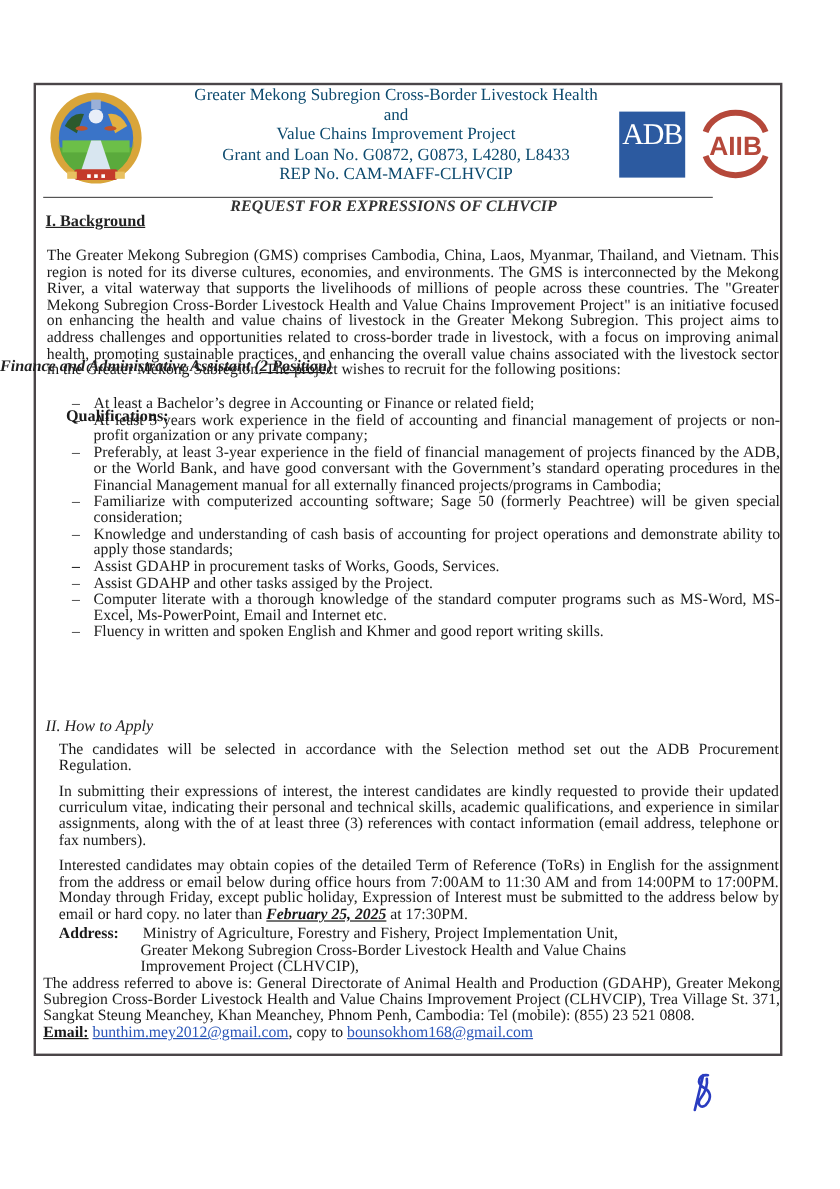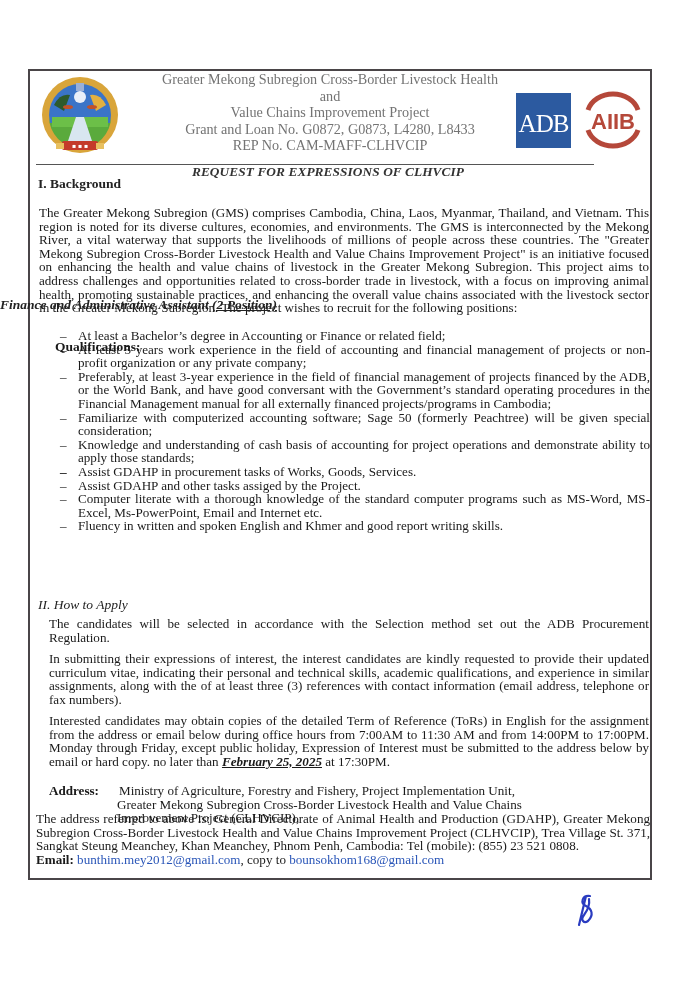--- a/index.html
+++ b/index.html
@@ -7,54 +7,54 @@
     width: 700px; height: 991px; background: #ffffff; position: relative; overflow: hidden;
     font-family: "Liberation Serif", serif; color: #1a1a1a;
   }
   .frame {
     position: absolute; left: 28px; top: 69px; width: 624px; height: 811px;
     border: 2px solid #4a4548; box-sizing: border-box;
   }
   .emblem { position: absolute; left: 38px; top: 75px; width: 84px; height: 84px; }
   .header-text {
     position: absolute; left: 150px; top: 71px; width: 360px; text-align: center;
-    font-size: 14.2px; line-height: 16.6px; color: #737373;
+    font-size: 14.2px; line-height: 16.6px; color: #0c4a6e;
   }
   .adb-logo {
     position: absolute; left: 516px; top: 93px; width: 55px; height: 55px; background: #2c5aa0;
     color: #fff; font-family: "Liberation Serif", serif; font-size: 25px; letter-spacing: -1px;
-    display: flex; align-items: center; justify-content: center; box-sizing: border-box; padding-top: 6px;
+    display: flex; align-items: flex-start; justify-content: center; box-sizing: border-box; padding-top: 6px;
   }
   .aiib-logo { position: absolute; left: 578px; top: 88px; width: 70px; height: 62px; }
   .hr-top { position: absolute; left: 36px; top: 164px; width: 558px; height: 1px; background: #555; }
   .rfe-title {
     position: absolute; left: 0; width: 700px; top: 164px; text-align: center;
     font-style: italic; font-weight: bold; font-size: 13.3px; color: #333; letter-spacing: 0.1px;
   }
   .rfe-title span { margin-left: -44px; }
   .section-heading {
     position: absolute; left: 38px; font-size: 13.5px; color: #222;
   }
-  .bold { font-weight: bold; }
+  .bold { font-weight: bold; text-decoration: underline; }
   .para {
     position: absolute; font-size: 13.1px; line-height: 13.6px; text-align: justify; color: #1a1a1a;
   }
   .position-title {
     position: absolute; left: 0; width: 700px; top: 297px; text-align: left;
     font-style: italic; font-weight: bold; font-size: 13.5px; color: #222;
   }
   .position-title u { text-decoration: underline; }
   .quals-label { position: absolute; left: 55px; top: 311px; font-size: 13.5px; font-weight: bold; margin-top: 28px; }
   ul.quals { position: absolute; left: 40px; top: 329px; width: 610px; margin: 0; padding: 0; list-style: none; }
   ul.quals li {
     position: relative; padding-left: 38px; font-size: 13.1px; line-height: 13.6px; text-align: justify;
   }
   ul.quals li .dash { position: absolute; left: 20px; top: 0; }
-  .addr-label { font-weight: bold; margin-top: 13px; }
-  a.email { color: #2a56b8; }
+  .addr-label { font-weight: bold; }
+  a.email { color: #2a56b8; text-decoration: underline; }
   .signature { position: absolute; left: 574px; top: 893px; width: 26px; height: 34px; }
 </style>
 </head>
 <body>
 
 <div class="frame"></div>
 
 <svg class="emblem" viewBox="0 0 84 84">
   <circle cx="42" cy="40" r="38" fill="#d9a53a"></circle>
   <circle cx="42" cy="40" r="31" fill="#3a74c8"></circle>

